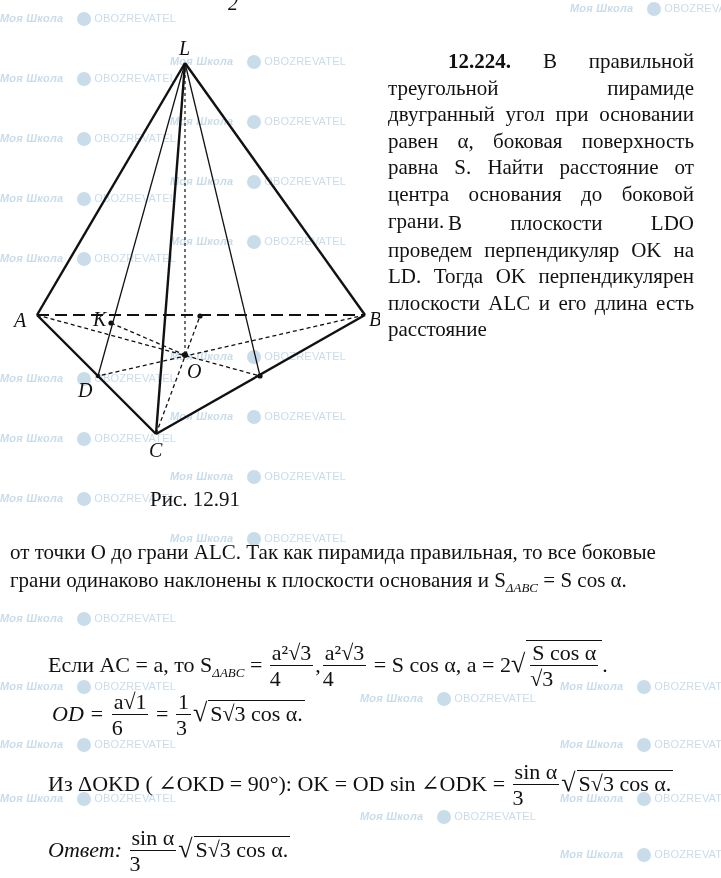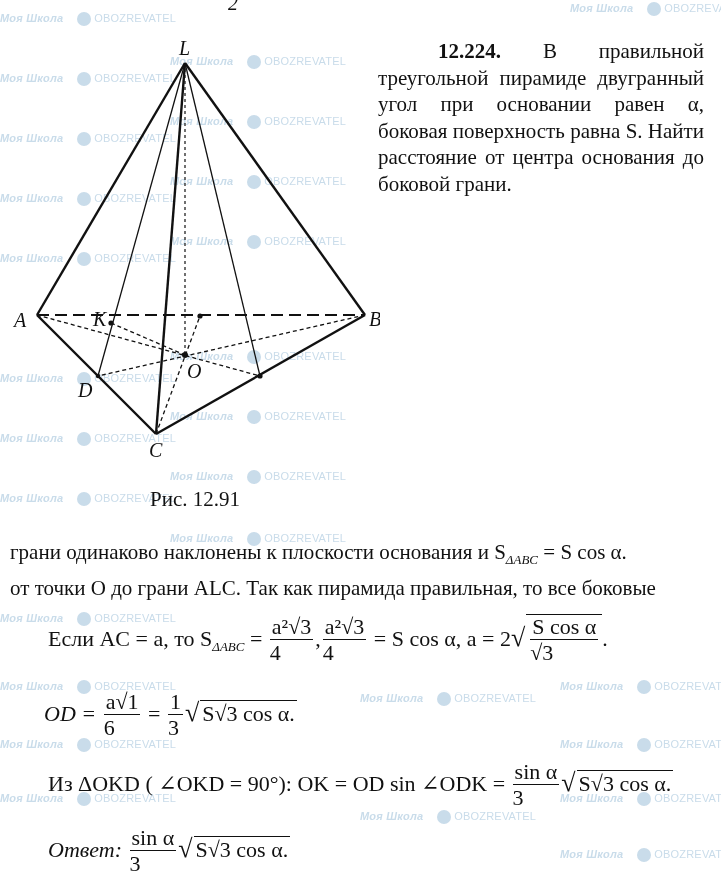--- a/index.html
+++ b/index.html
@@ -7,21 +7,21 @@
          font-family:"Liberation Serif","DejaVu Serif",serif; color:#111; }
   .abs { position:absolute; }
   .wm { position:absolute; font-family:"Liberation Sans",sans-serif; font-size:11px;
         color:#c9dcea; white-space:nowrap; pointer-events:none; letter-spacing:0.2px; }
   .wm .ms { font-style:italic; font-weight:bold; margin-right:14px; }
   .wm .circ { display:inline-block; width:14px; height:14px; border-radius:50%;
               background:#c9dcea; vertical-align:middle; margin-right:3px; }
   .figure { position:absolute; left:0; top:0; width:380px; height:470px; }
   .caption { position:absolute; left:150px; top:487px; font-size:21px;text-align:center; }
   .col { position:absolute; left:370px; width:342px; font-size:21px; line-height:26.6px; text-align:justify; }
-  .col p { margin:8px; }
+  .col p { margin:18px; }
   .ind { text-indent:60px; }
   .pnum { font-weight:bold; }
   i, .it { font-style:italic; }
   .full { position:absolute; left:10px; width:705px; font-size:21px; line-height:28px; }
   .formula { position:absolute; font-size:22px; white-space:nowrap; }
   .frac { display:inline-block; vertical-align:middle; text-align:left; margin:0 2px; }
   .frac .num { display:block; border-bottom:1.5px solid #111; padding:0 2px; line-height:24px; }
   .frac .den { display:block; line-height:26px; }
   .sqrt { display:inline-block; border-top:1.5px solid #111; padding:0 2px; margin-left:1px; }
   .rad { font-size:26px; }
@@ -101,34 +101,35 @@
   </g>
 </svg>
 
 <div class="caption">Рис. 12.91</div>
 
 <div class="col" style="top:30px">
   <p class="ind"><span class="pnum">12.224.</span> <span>В правильной треугольной пирамиде двугранный угол при основании равен α, боковая поверхность равна S. Найти расстояние от центра основания до боковой грани.</span></p>
 </div>
 
 <div class="col" style="top:192px">
+  <p class="ind">В плоскости LDO проведем перпендикуляр OK на LD. Тогда OK перпендикулярен плоскости ALC и его длина есть расстояние</p>
 </div>
 
 <div class="full" style="top:538px">
+  <div>от точки O до грани ALC. Так как пирамида правильная, то все боковые</div>
   <div><span>грани одинаково наклонены к плоскости основания и S</span><sub class="s">ΔABC</sub><span> = S cos α.</span></div>
-  <div>от точки O до грани ALC. Так как пирамида правильная, то все боковые</div>
 </div>
 
-<div class="formula" style="left:48px;top:614px">
+<div class="formula" style="left:48px;top:640px">
   <span>Если AC = a, то S</span><sub class="s">ΔABC</sub><span> = </span>
   <span class="frac"><span class="num">a²√3</span><span class="den">4</span></span>,<span class="frac"><span class="num">a²√3</span><span class="den">4</span></span>
   <span>= S cos α, a = 2</span><span class="rad">√</span><span class="sqrt"><span class="frac"><span class="num">S cos α</span><span class="den">√3</span></span></span>.
 </div>
 
-<div class="formula" style="left:44px;top:690px">
+<div class="formula" style="left:52px;top:690px">
   <i>OD = </i><span class="frac"><span class="num">a√1</span><span class="den">6</span></span><span> = </span><span class="frac"><span class="num">1</span><span class="den">3</span></span><span class="rad">√</span><span class="sqrt">S√3 cos α.</span>
 </div>
 
 <div class="formula" style="left:48px;top:760px">
   <span>Из ΔOKD ( ∠OKD = 90°): OK = OD sin ∠ODK = </span><span class="frac"><span class="num">sin α</span><span class="den">3</span></span><span class="rad">√</span><span class="sqrt">S√3 cos α.</span>
 </div>
 
 <div class="formula" style="left:48px;top:826px">
   <i>Ответ:</i>
   <span class="frac"><span class="num">sin α</span><span class="den">3</span></span><span class="rad">√</span><span class="sqrt">S√3 cos α.</span>

